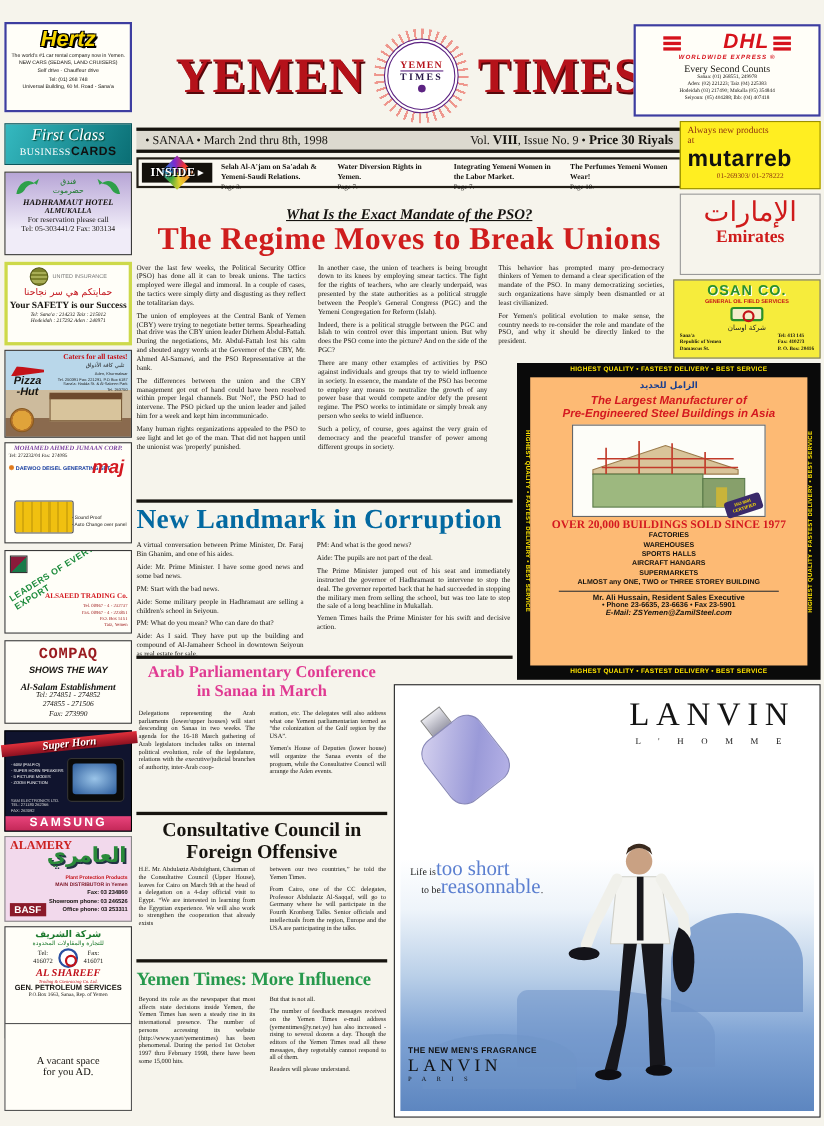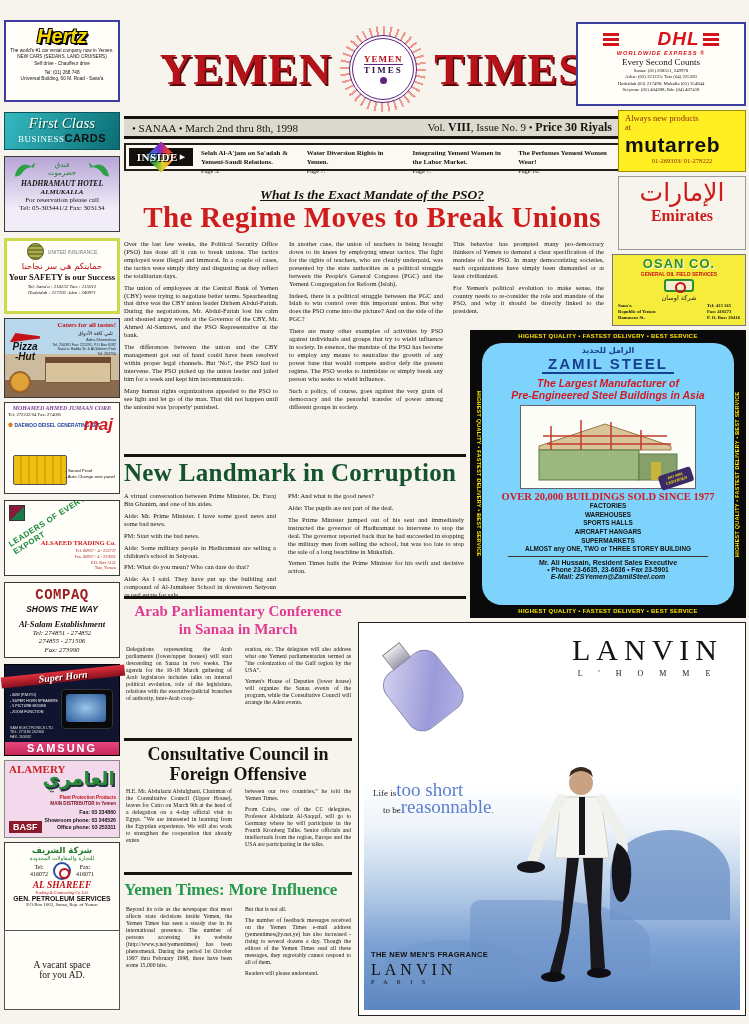--- a/index.html
+++ b/index.html
@@ -35,21 +35,21 @@
 
   
   #kicker { left:124px; top:187px; width:496px; text-align:center; font-size:13.5px; font-weight:bold; font-style:italic; text-decoration:underline; }
   #headline { left:124px; top:201px; width:496px; text-align:center; font-size:29px; font-weight:bold; color:#cf1d1d; letter-spacing:.4px; }
   .lead-col { top:240px; height:212px; font-size:6.5px; line-height:1.22; }
   #lead1 { left:124px; width:154px; }
   #lead2 { left:289px; width:154px; }
   #lead3 { left:453px; width:151px; height:90px; }
 
   
-  #cor-head { left:124px; top:459px; width:342px; font-size:25px; font-weight:bold; color:#14532d; letter-spacing:.3px; }
+  #cor-head { left:124px; top:459px; width:342px; font-size:25px; font-weight:bold; color:#0369a1; letter-spacing:.3px; }
   .cor-col { top:492px; height:104px; font-size:6.5px; line-height:1.22; }
   #cor1 { left:124px; width:152px; }
   #cor2 { left:288px; width:176px; }
 
   
   .sec-h { width:228px; left:124px; text-align:center; font-weight:bold; }
   #conf-h1,#conf-h2 { color:#e03a92; font-size:15px; line-height:1.2; }
   #cons-h1,#cons-h2 { color:#17140f; font-size:18px; line-height:1.15; }
   #inf-h { color:#27994d; font-size:17px; text-align:left; letter-spacing:-.2px; width:232px; }
   .low-col { font-size:5.8px; line-height:1.2; }
@@ -154,21 +154,21 @@
   .osn-s { font-size:5px; font-weight:bold; color:#c41218; font-family:"Liberation Sans",sans-serif; }
   .osn-logo { width:30px; height:13px; margin:2px auto; border:2px solid #2a8f2a; border-radius:3px; background:#f4eccc; position:relative; }
   .osn-logo::after { content:""; position:absolute; left:9px; top:1px; width:7px; height:7px; border-radius:50%; border:2px solid #c41218; }
   .osn-ar { font-size:6.5px; color:#222; font-family:"DejaVu Sans",sans-serif; }
   .osn-cols { display:flex; justify-content:space-between; padding:1px 5px 0 5px; font-size:4.7px; font-weight:bold; text-align:left; line-height:1.3; }
 
   
   #ad-zamil { left:470px; top:330px; width:276px; height:288px; background:#0a0a0a; position:absolute; }
   .zm-bar { position:absolute; left:0; right:0; height:13px; color:#ffe400; font-size:5.9px; font-weight:bold; text-align:center; line-height:13px; font-family:"Liberation Sans",sans-serif; letter-spacing:.3px; }
   .zm-side { position:absolute; top:13px; bottom:13px; width:12px; color:#ffe400; font-size:5.4px; font-weight:bold; font-family:"Liberation Sans",sans-serif; writing-mode:vertical-rl; text-align:center; letter-spacing:.3px; }
-  .zm-inner { position:absolute; left:12px; right:12px; top:13px; bottom:13px; background:#7dd3fc; text-align:center; padding-top:3px;border-radius:20px; }
+  .zm-inner { position:absolute; left:12px; right:12px; top:13px; bottom:13px; background:#fdba74; text-align:center; padding-top:3px; }
   .zm-ar { font-size:8px; font-weight:bold; color:#1a3f8f; font-family:"DejaVu Sans",sans-serif; }
   .zm-logo { font-size:15px; font-weight:900; color:#1a3f8f; letter-spacing:2px; font-family:"Liberation Sans",sans-serif; border-bottom:2px solid #1a3f8f; display:inline-block; padding:0 6px; }
   .zm-tag { font-size:10.5px; font-weight:bold; font-style:italic; color:#d41920; line-height:1.15; font-family:"Liberation Sans",sans-serif; margin-top:3px; }
   .zm-img { width:176px; height:84px; background:#fdfdf8; border:1px solid #666; margin:4px auto 2px auto; position:relative; }
   .zm-iso { position:absolute; right:2px; bottom:2px; width:34px; height:15px; background:#3a2a6a; color:#ffe400; font-size:4px; font-weight:bold; transform:rotate(-18deg); display:flex; align-items:center; justify-content:center; border-radius:3px; line-height:1.1; }
   .zm-sold { font-size:10.5px; font-weight:bold; color:#d41920; margin-top:1px; }
   .zm-li { font-size:6.4px; font-weight:bold; line-height:1.35; font-family:"Liberation Sans",sans-serif; }
   .zm-div { width:200px; height:1px; background:#333; margin:2px auto; }
   .zm-c1 { font-size:7px; font-weight:bold; font-family:"Liberation Sans",sans-serif; }
   .zm-c2 { font-size:6.6px; font-weight:bold; font-family:"Liberation Sans",sans-serif; }
@@ -505,21 +505,20 @@
   </div>
 </div>
 
 <div class="abs" id="ad-zamil">
   <div class="zm-bar" style="top:0;">HIGHEST QUALITY • FASTEST DELIVERY • BEST SERVICE</div>
   <div class="zm-bar" style="bottom:0;">HIGHEST QUALITY • FASTEST DELIVERY • BEST SERVICE</div>
   <div class="zm-side" style="left:0;">HIGHEST QUALITY • FASTEST DELIVERY • BEST SERVICE</div>
   <div class="zm-side" style="right:0;transform:rotate(180deg);">HIGHEST QUALITY • FASTEST DELIVERY • BEST SERVICE</div>
   <div class="zm-inner">
     <div class="zm-ar">الزامل للحديد</div>
-    <div><span class="zm-logo">ZAMIL STEEL</span></div>
     <div class="zm-tag">
       <div>The Largest Manufacturer of</div>
       <div>Pre-Engineered Steel Buildings in Asia</div>
     </div>
     <div class="zm-img">
       <svg width="174" height="82" viewBox="0 0 174 82">
         <polygon points="18,40 84,18 150,40 150,44 18,44" fill="#d9c49a" stroke="#9a7a4a" stroke-width="1"></polygon>
         <rect x="18" y="44" width="100" height="30" fill="#9db87f" stroke="#5a7a4a"></rect>
         <rect x="118" y="48" width="38" height="26" fill="#87a06b" stroke="#5a7a4a"></rect>
         <rect x="130" y="56" width="10" height="18" fill="#c8b43a"></rect>

